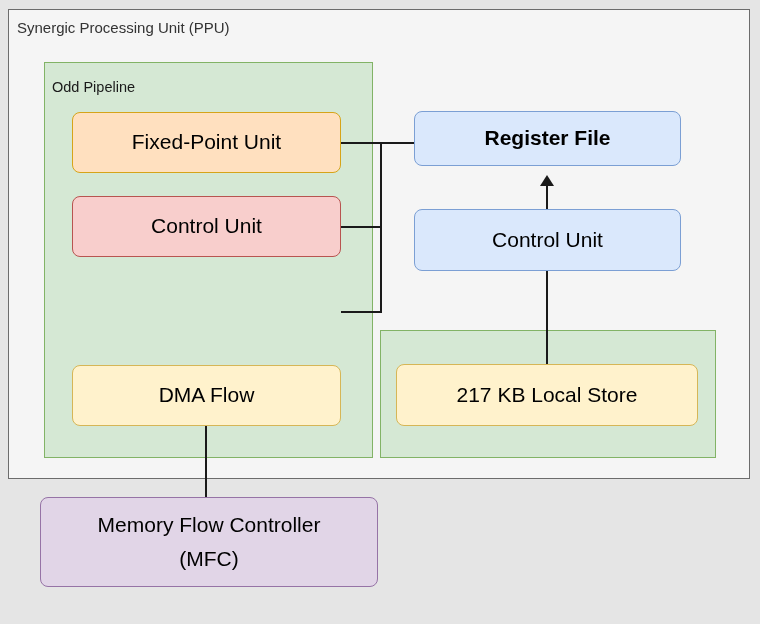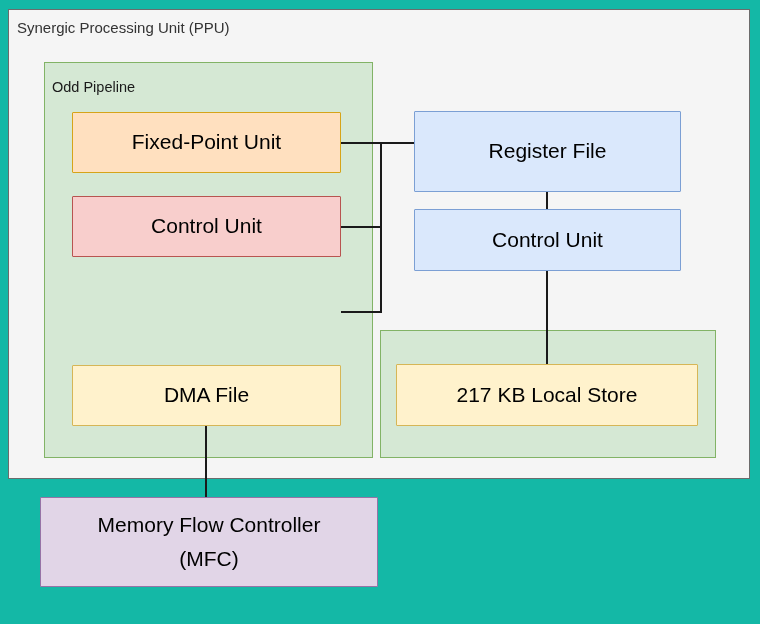--- a/index.html
+++ b/index.html
@@ -5,21 +5,21 @@
 <style>
   html, body {
     margin: 0;
     padding: 0;
     background: #ffffff;
   }
   #canvas {
     position: relative;
     width: 760px;
     height: 624px;
-    background: #14b8a6;
+    background: #e5e5e5;
     font-family: "Liberation Sans", sans-serif;
     overflow: hidden;
   }
 
   
   .box {
     position: absolute;
     box-sizing: border-box;
     display: flex;
     align-items: center;
@@ -73,33 +73,33 @@
     font-size: 14.5px;
     color: #1a1a1a;
     margin-top: 8px;
   }
 
   
   .unit {
     font-size: 21px;
     border-width: 1.6px;
     border-style: solid;
-    border-radius: 1px;
+    border-radius: 8px;
   }
   .unit-orange { background: #ffe0bf; border-color: #d6a418; }
   .unit-red    { background: #f8cecc; border-color: #b85450; }
   .unit-yellow { background: #fff2cc; border-color: #d6b656; }
   .unit-blue   { background: #dae8fc; border-color: #7b9fd4; }
   .unit-purple { background: #e1d5e7; border-color: #9673a6; gap: 10px; }
 
   .b-fixed   { left: 72px;  top: 112px; width: 269px; height: 61px; }
   .b-control { left: 72px;  top: 196px; width: 269px; height: 61px; }
   .b-loadst  { left: 72px;  top: 281px; width: 269px; height: 61px; }
   .b-dma     { left: 72px;  top: 365px; width: 269px; height: 61px; }
-  .b-regfile { left: 414px; top: 111px; width: 267px; height: 81px; }
+  .b-regfile { left: 414px; top: 111px; width: 267px; height: 55px; font-weight: bold; }
   .b-ctrlu   { left: 414px; top: 209px; width: 267px; height: 62px; }
   .b-store   { left: 396px; top: 364px; width: 302px; height: 62px; }
   .b-mfc     {
     left: 40px; top: 497px; width: 338px; height: 90px;
     font-size: 21px;
     flex-direction: column;
   }
 
   
   .line {
@@ -171,21 +171,21 @@
   <div class="box unit unit-orange b-fixed">
     <span>Fixed-Point Unit</span>
   </div>
 
   <div class="box unit unit-red b-control">
     <span>Control Unit</span>
   </div>
 
 
   <div class="box unit unit-yellow b-dma">
-    <span>DMA File</span>
+    <span>DMA Flow</span>
   </div>
 
   <div class="box unit unit-blue b-regfile">
     <span>Register File</span>
   </div>
 
   <div class="box unit unit-blue b-ctrlu">
     <span>Control Unit</span>
   </div>
 

